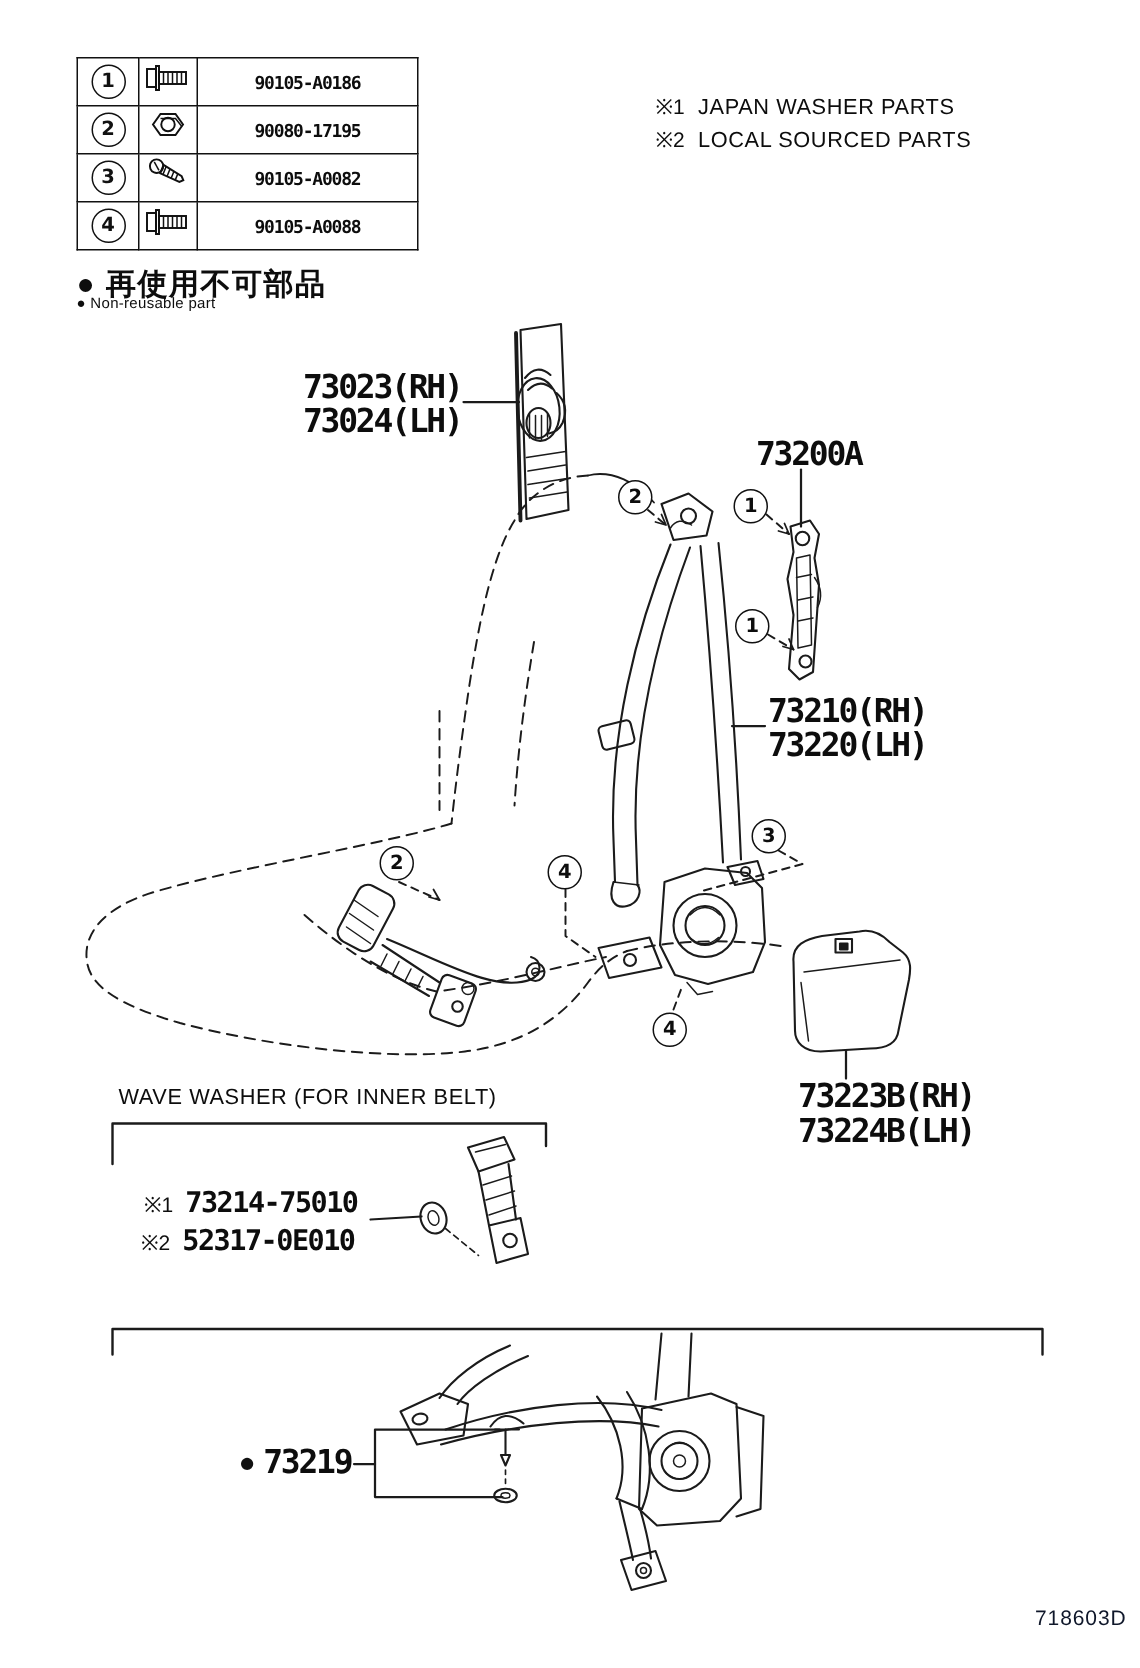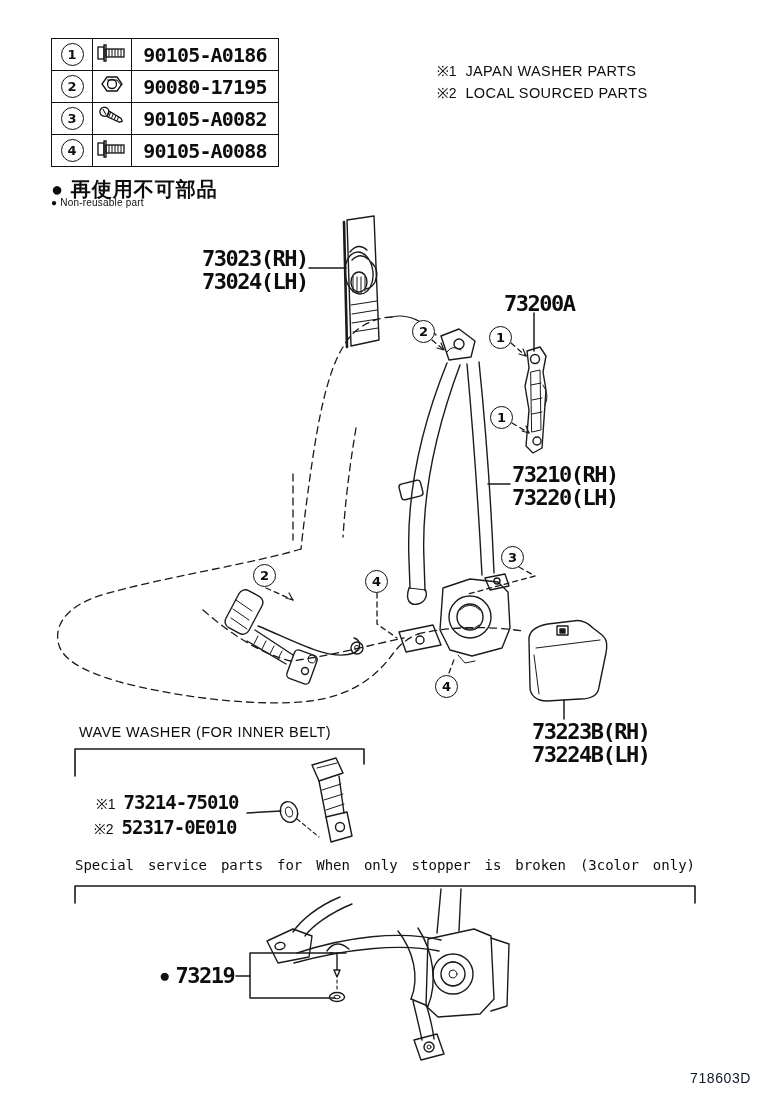--- a/index.html
+++ b/index.html
@@ -25,21 +25,21 @@
   td.col-icon{width:38px;text-align:center;}
   td.col-part{width:146px;text-align:center;}
   .circle-badge{width:23px;height:23px;border:1.6px solid #111;border-radius:50%;
                 display:inline-flex;align-items:center;justify-content:center;
                 font-family:"DejaVu Sans",sans-serif;font-weight:bold;font-size:13px;
                 background:#fff;box-sizing:border-box;line-height:1;}
   .callout{position:absolute;width:23px;height:23px;border:1.6px solid #111;border-radius:50%;
            display:flex;align-items:center;justify-content:center;background:#fff;
            font-family:"DejaVu Sans",sans-serif;font-weight:bold;font-size:13px;line-height:1;
            box-sizing:border-box;color:#0d0d0d;}
-  .pnum-cell{font-family:"DejaVu Sans Mono",monospace;font-weight:bold;font-size:20px;
+  .pnum-cell{font-family:"DejaVu Sans Mono",monospace;font-weight:bold;font-size:12px;
              letter-spacing:-.8px;color:#0d0d0d;}
 
   .special-head{font-family:"DejaVu Sans Mono",monospace;font-size:14px;color:#0d0d0d;
                 width:620px;text-align:justify;text-align-last:justify;white-space:normal;}
   .wwrow{display:flex;align-items:baseline;gap:8px;}
   .p73219{display:flex;align-items:center;gap:5px;}
   .bullet-lg{font-size:19px;line-height:1;}
   .figcode{font-size:14px;letter-spacing:.6px;color:#0f172a;}
 </style>
 </head>
@@ -301,21 +301,20 @@
   <div class="abs note" style="left:79px;top:724px;">WAVE WASHER (FOR INNER BELT)</div>
   <div class="abs wwrow" style="left:96px;top:791px;">
     <span class="refmark">※1</span>
     <span class="pnum-sm">73214-75010</span>
   </div>
   <div class="abs wwrow" style="left:94px;top:816px;">
     <span class="refmark">※2</span>
     <span class="pnum-sm">52317-0E010</span>
   </div>
 
-  <div class="abs special-head" style="left:75px;top:857px;">Special service parts for When only stopper is broken (3color only)</div>
   <div class="abs p73219" style="left:159px;top:964px;">
     <span class="bullet-lg">●</span>
     <span class="plabel">73219</span>
   </div>
 
   <div class="abs figcode" style="left:690px;top:1070px;">718603D</div>
 
 </div>
 
 </body></html>

